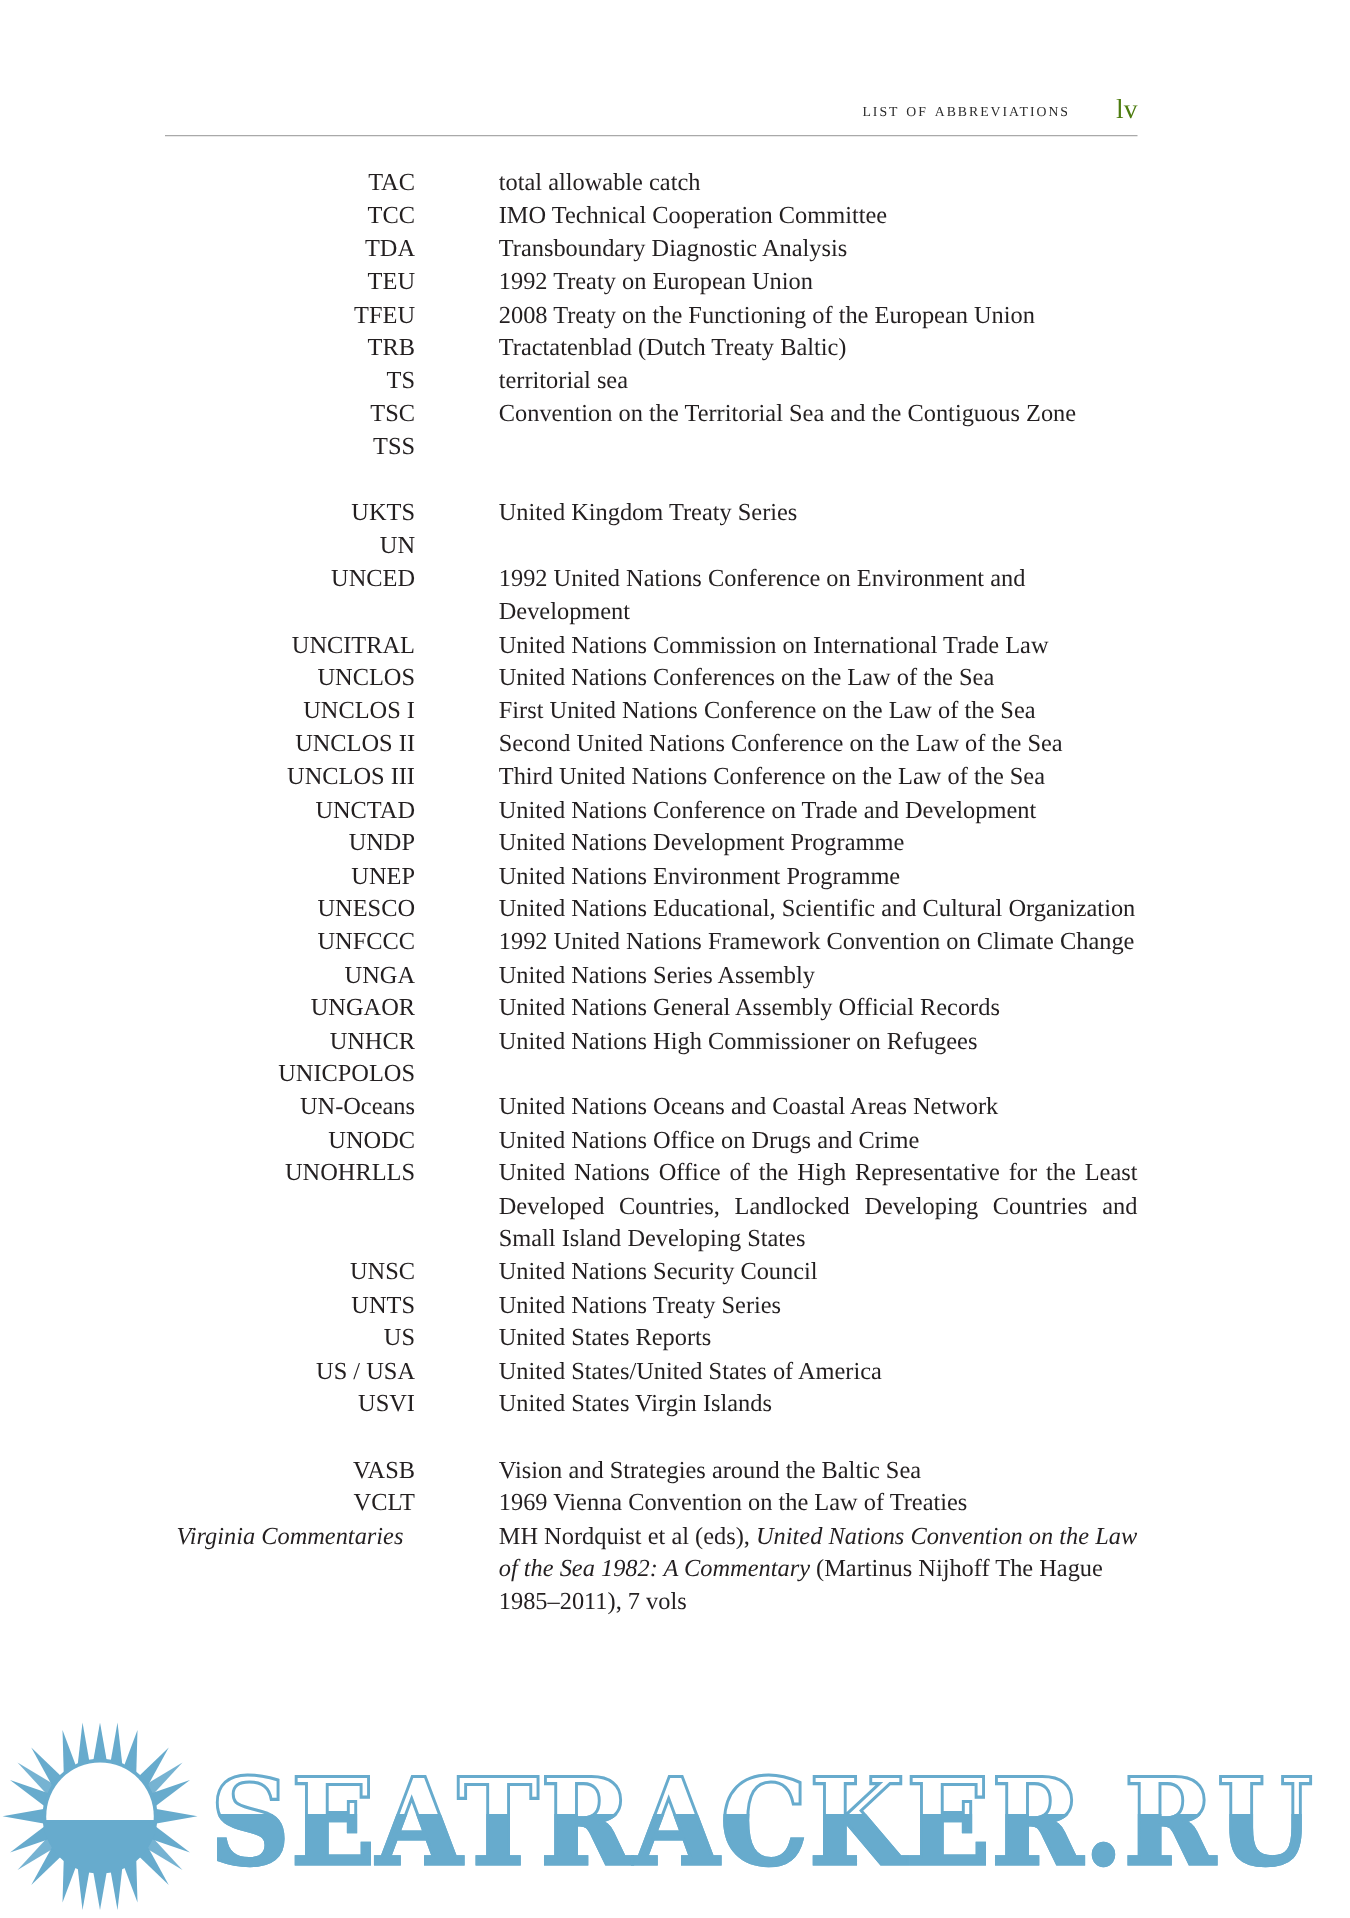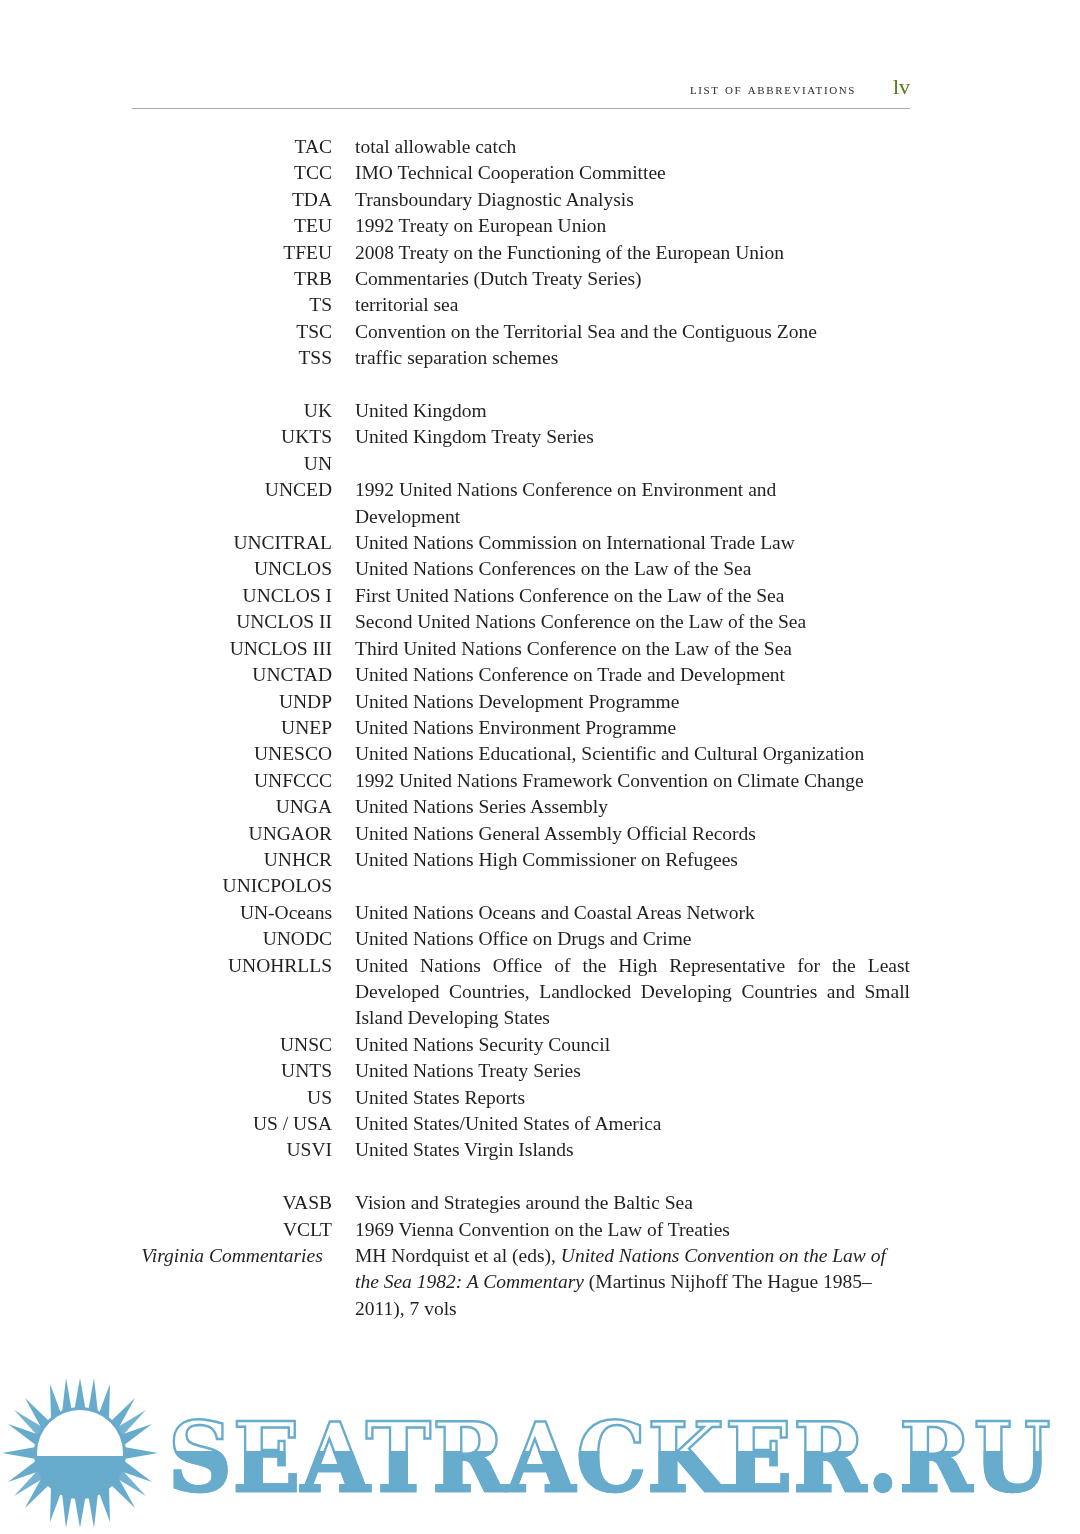--- a/index.html
+++ b/index.html
@@ -18,21 +18,21 @@
     text-transform: lowercase; color: #2b2b2b;
   }
   .rh-page {
     position: absolute; right: 0; top: 0;
     font-size: 22px; color: #4d7c0f;
   }
   .list {
     position: absolute; left: 132px; top: 134px; width: 778px;
     font-size: 19.5px; line-height: 26.4px;
   }
-  .entry { display: flex; }
+  .entry { display: flex; gap: 44px; }
   .abbr {
     width: 200px; flex: 0 0 200px; text-align: right; white-space: nowrap;
   }
   .def {
     margin-left: 23px; flex: 1 1 auto;
   }
   .def.justify { text-align: justify; text-align-last: left; }
   .italic { font-style: italic; text-align: center; }
   .gap { height: 26.4px; }
   .watermark {
@@ -75,41 +75,36 @@
   <div class="entry">
       <span class="abbr">TEU</span>
       <span class="def">1992 Treaty on European Union</span>
     </div>
   <div class="entry">
       <span class="abbr">TFEU</span>
       <span class="def">2008 Treaty on the Functioning of the European Union</span>
     </div>
   <div class="entry">
       <span class="abbr">TRB</span>
-      <span class="def">Commentaries (Dutch Treaty Series)</span>
+      <span class="def">Tractatenblad (Dutch Treaty Baltic)</span>
     </div>
   <div class="entry">
       <span class="abbr">TS</span>
       <span class="def">territorial sea</span>
     </div>
   <div class="entry">
       <span class="abbr">TSC</span>
       <span class="def">Convention on the Territorial Sea and the Contiguous Zone</span>
     </div>
   <div class="entry">
       <span class="abbr">TSS</span>
-      <span class="def">traffic separation schemes</span>
     </div>
 
   <div class="gap"></div>
 
-  <div class="entry">
-      <span class="abbr">UK</span>
-      <span class="def">United Kingdom</span>
-    </div>
   <div class="entry">
       <span class="abbr">UKTS</span>
       <span class="def">United Kingdom Treaty Series</span>
     </div>
   <div class="entry">
       <span class="abbr">UN</span>
     </div>
   <div class="entry">
       <span class="abbr">UNCED</span>
       <span class="def" style="max-width:475px">1992 United Nations Conference on Environment and Development</span>

